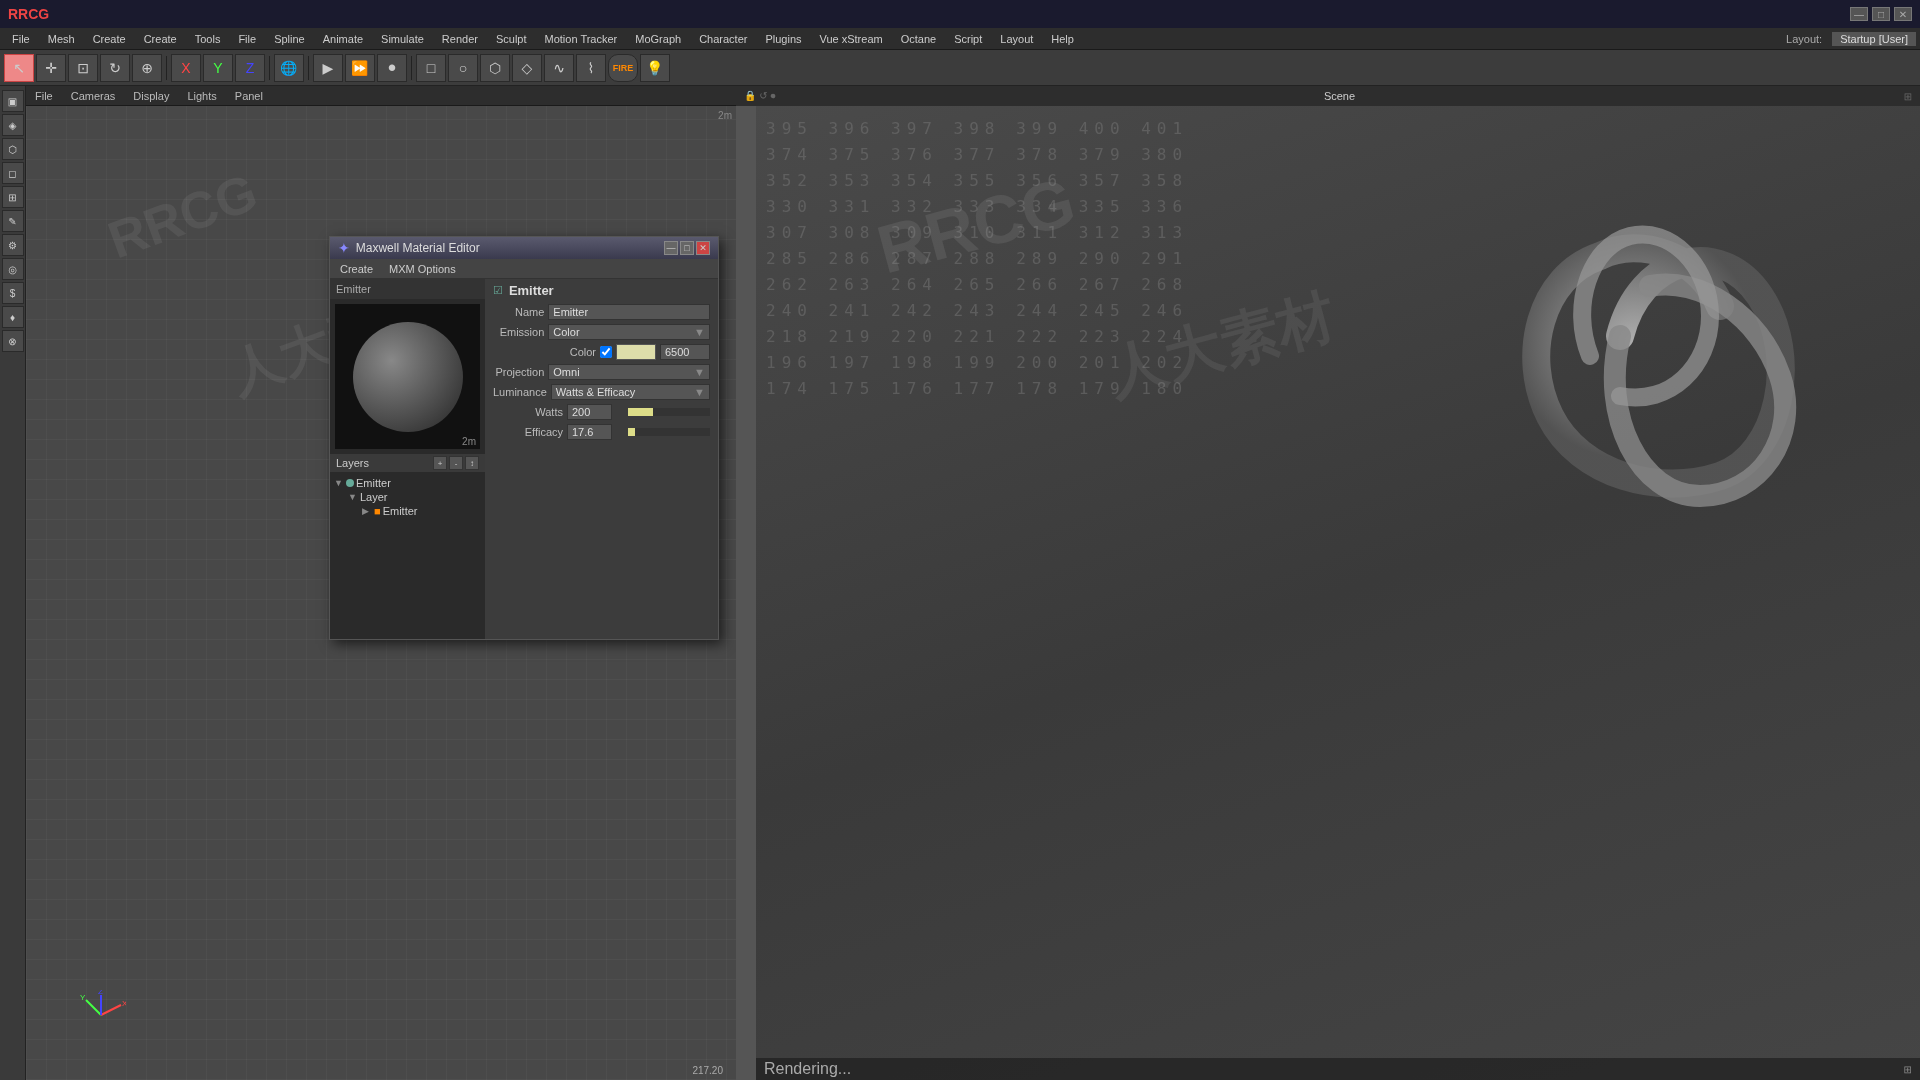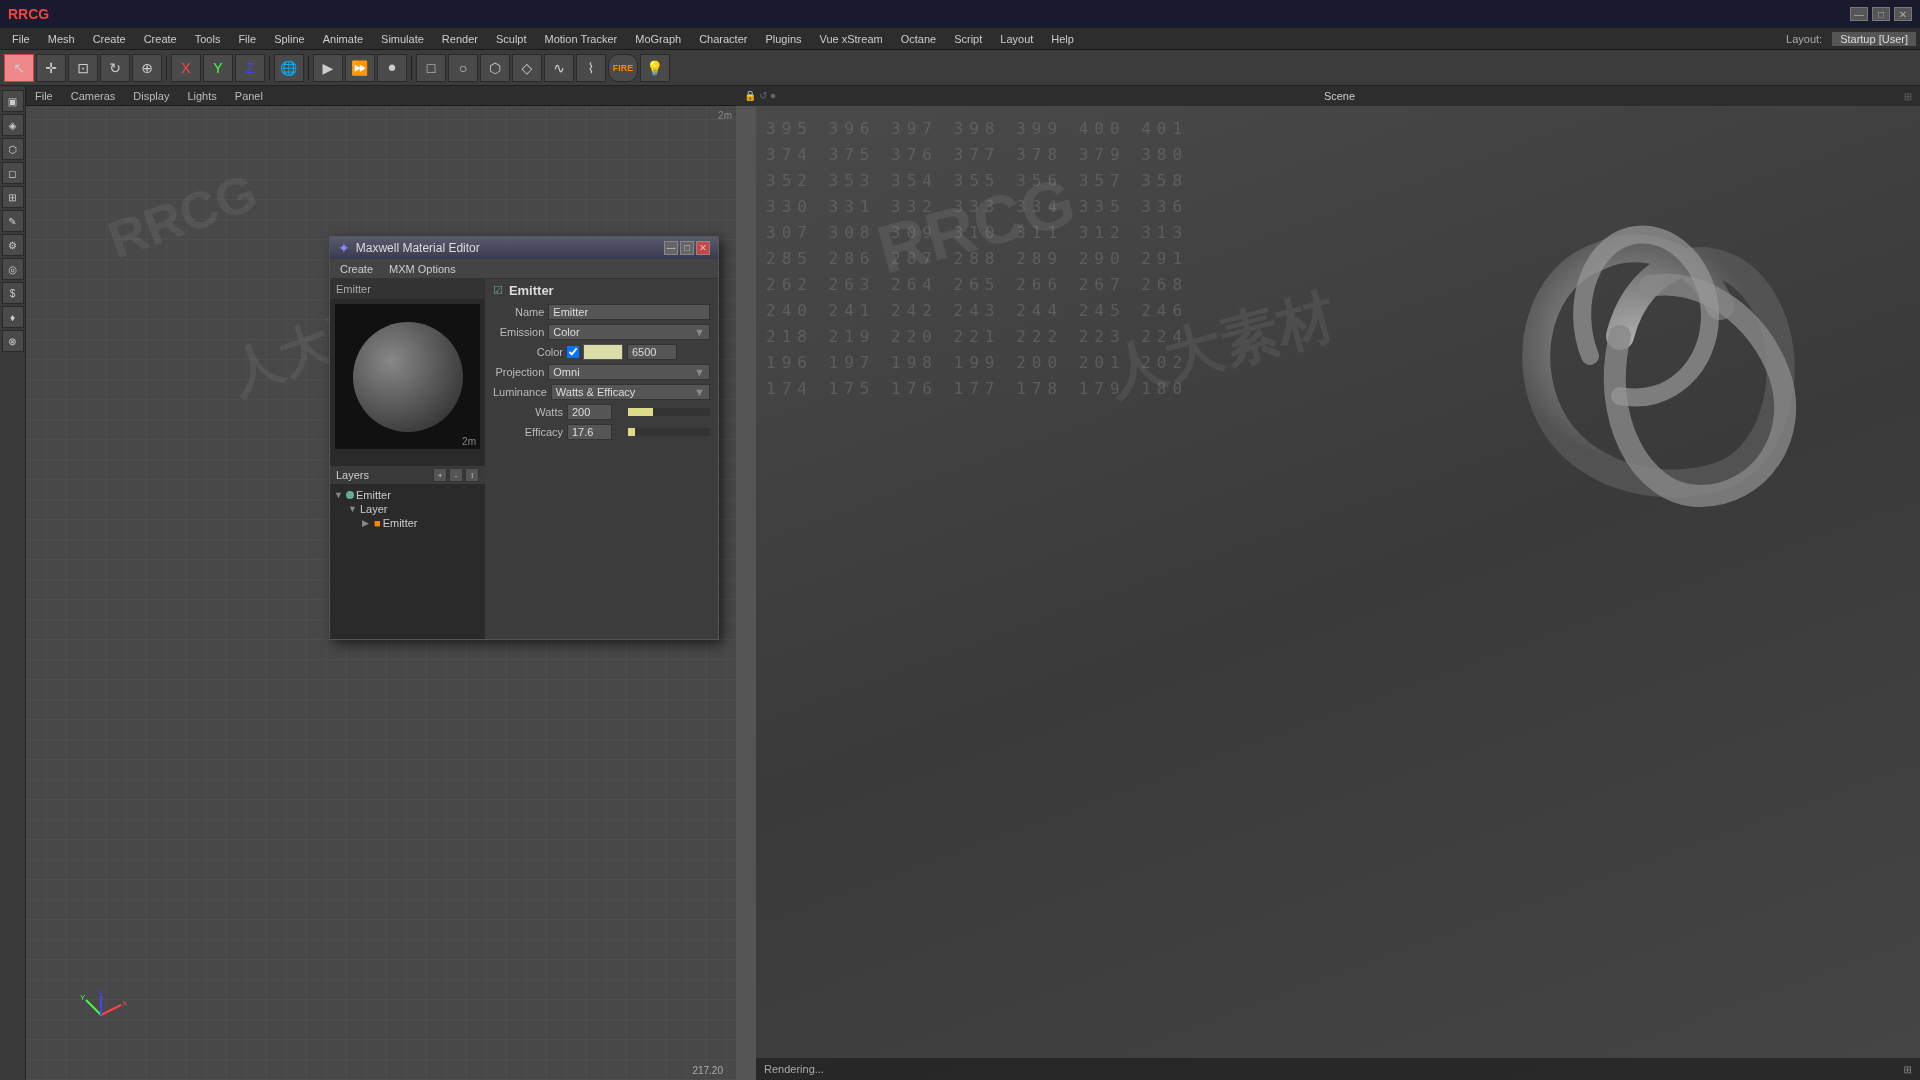--- a/index.html
+++ b/index.html
@@ -43,32 +43,32 @@
     .mme-controls { display: flex; gap: 2px; }
     .mme-ctrl { width: 14px; height: 14px; border: 1px solid #888; background: #666; display: flex; align-items: center; justify-content: center; font-size: 9px; cursor: pointer; }
     .mme-ctrl.close { background: #c44; }
     .mme-menubar { background: #444; height: 20px; display: flex; align-items: center; padding: 0 4px; gap: 4px; border-bottom: 1px solid #333; }
     .mme-menu-item { padding: 1px 6px; color: #ccc; font-size: 11px; cursor: pointer; }
     .mme-body { display: flex; height: 360px; }
     .mme-left { width: 155px; background: #2a2a2a; display: flex; flex-direction: column; }
     .mme-preview { width: 145px; height: 145px; background: #111; margin: 5px; display: flex; align-items: center; justify-content: center; position: relative; overflow: hidden; }
     .preview-sphere { width: 110px; height: 110px; background: radial-gradient(circle at 35% 35%, #888, #222); border-radius: 50%; }
     .mme-preview-label { position: absolute; bottom: 2px; right: 4px; color: #888; font-size: 10px; }
-    .mme-layers-label { background: #3a3a3a; padding: 2px 6px; font-size: 11px; color: #ccc; display: flex; align-items: center; justify-content: space-between; margin-top: 12px; }
+    .mme-layers-label { background: #3a3a3a; padding: 2px 6px; font-size: 11px; color: #ccc; display: flex; align-items: center; justify-content: space-between; }
     .mme-layer-icons { display: flex; gap: 2px; }
     .layer-icon { width: 14px; height: 14px; background: #555; border: 1px solid #333; font-size: 8px; display: flex; align-items: center; justify-content: center; cursor: pointer; }
     .mme-tree { flex: 1; padding: 4px; font-size: 11px; }
     .tree-item { display: flex; align-items: center; gap: 2px; padding: 1px 0; cursor: pointer; }
     .tree-arrow { color: #888; font-size: 9px; width: 10px; }
     .tree-dot { width: 8px; height: 8px; background: #6a9; border-radius: 50%; }
     .mme-right { flex: 1; background: #3c3c3c; padding: 4px 8px; overflow-y: auto; }
     .mme-right-header { display: flex; align-items: center; gap: 6px; margin-bottom: 6px; }
     .emitter-check { color: #6a9; }
     .emitter-title { font-size: 13px; font-weight: bold; color: #ddd; }
-    .field-row { display: flex; align-items: center; margin-bottom: 4px; gap: 4px; }
+    .field-row { display: flex; align-items: center; margin-bottom: 4px; gap: 4px; justify-content: flex-end; }
     .field-label { width: 70px; color: #bbb; font-size: 11px; text-align: right; }
     .field-input { background: #555; border: 1px solid #333; color: #ddd; padding: 1px 4px; font-size: 11px; width: 100%; }
     .field-dropdown { background: #555; border: 1px solid #333; color: #ddd; padding: 1px 4px; font-size: 11px; width: 100%; display: flex; align-items: center; justify-content: space-between; cursor: pointer; }
     .dropdown-arrow { color: #888; }
     .field-color-input { display: flex; align-items: center; gap: 4px; }
     .color-swatch { width: 40px; height: 16px; background: #888; border: 1px solid #555; }
     .color-val { background: #555; border: 1px solid #333; color: #ddd; padding: 1px 4px; font-size: 11px; width: 50px; }
     .field-slider { flex: 1; display: flex; align-items: center; gap: 16px; }
     .slider-num { background: #555; border: 1px solid #333; color: #ddd; padding: 1px 4px; font-size: 11px; width: 45px; }
     .slider-track { flex: 1; height: 8px; background: #333; position: relative; }
@@ -360,20 +360,20 @@
               </radialGradient>
             </defs>
 
             <path d="M200,180 C220,100 300,80 340,140 C380,200 360,300 300,320 C240,340 160,320 130,260 C100,200 120,120 180,100 C220,80 280,100 300,150" fill="none" stroke="url(#torusGrad)" stroke-width="28" stroke-linecap="round" opacity="0.9"></path>
             <path d="M200,180 C180,260 220,340 280,340 C340,340 380,280 360,220 C340,160 280,120 230,130" fill="none" stroke="#888" stroke-width="22" stroke-linecap="round" opacity="0.8"></path>
             <path d="M170,200 C150,150 170,90 210,80 C250,70 290,110 290,160 C290,210 250,250 200,240" fill="none" stroke="#999" stroke-width="18" stroke-linecap="round" opacity="0.7"></path>
           </svg>
         </div>
 
         <div style="position:absolute;bottom:0;left:0;right:0;background:rgba(30,30,30,0.7);height:22px;display:flex;align-items:center;padding:0 8px;">
-          <span style="color:#aaa;font-size:11px;">Rendering...</span>
+          <span style="color:#aaa;font-size:16px;">Rendering...</span>
           <span style="flex:1;"></span>
           <span style="color:#888;font-size:10px;">⊞</span>
         </div>
       </div>
     </div>
   </div>
 </div>
 
 </body></html>

